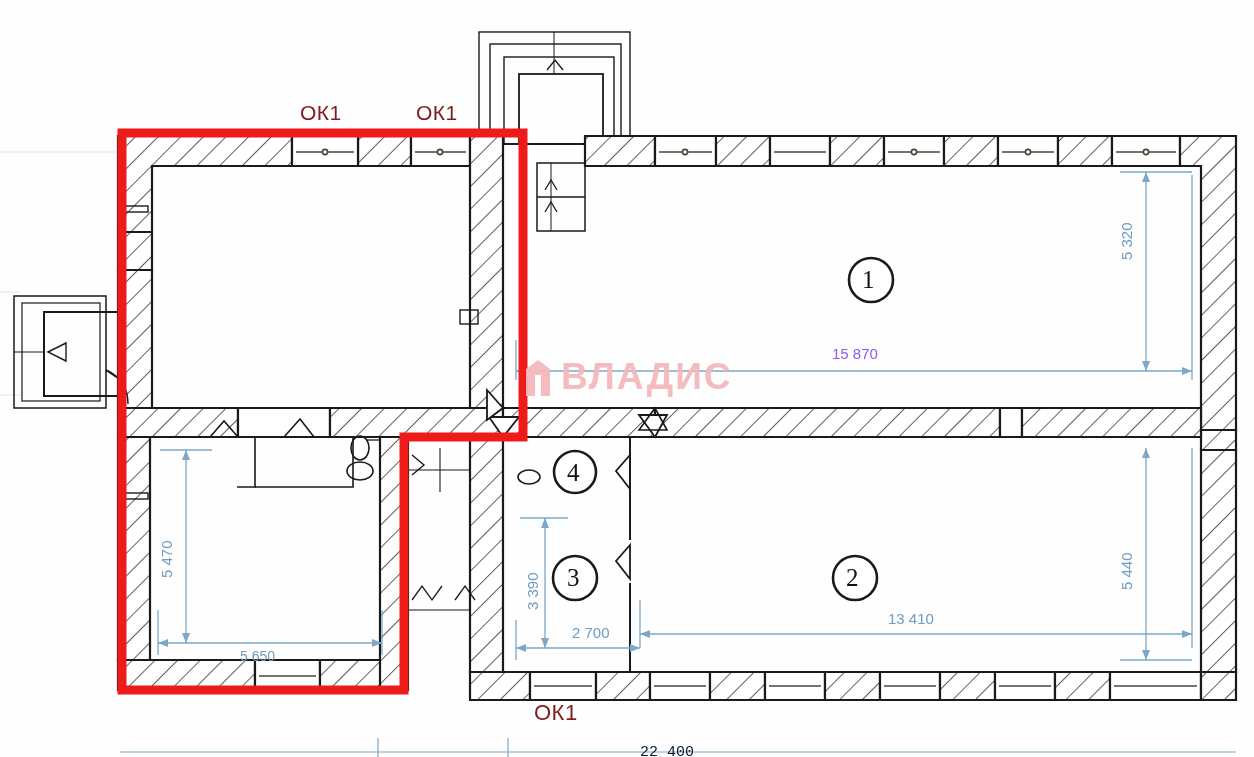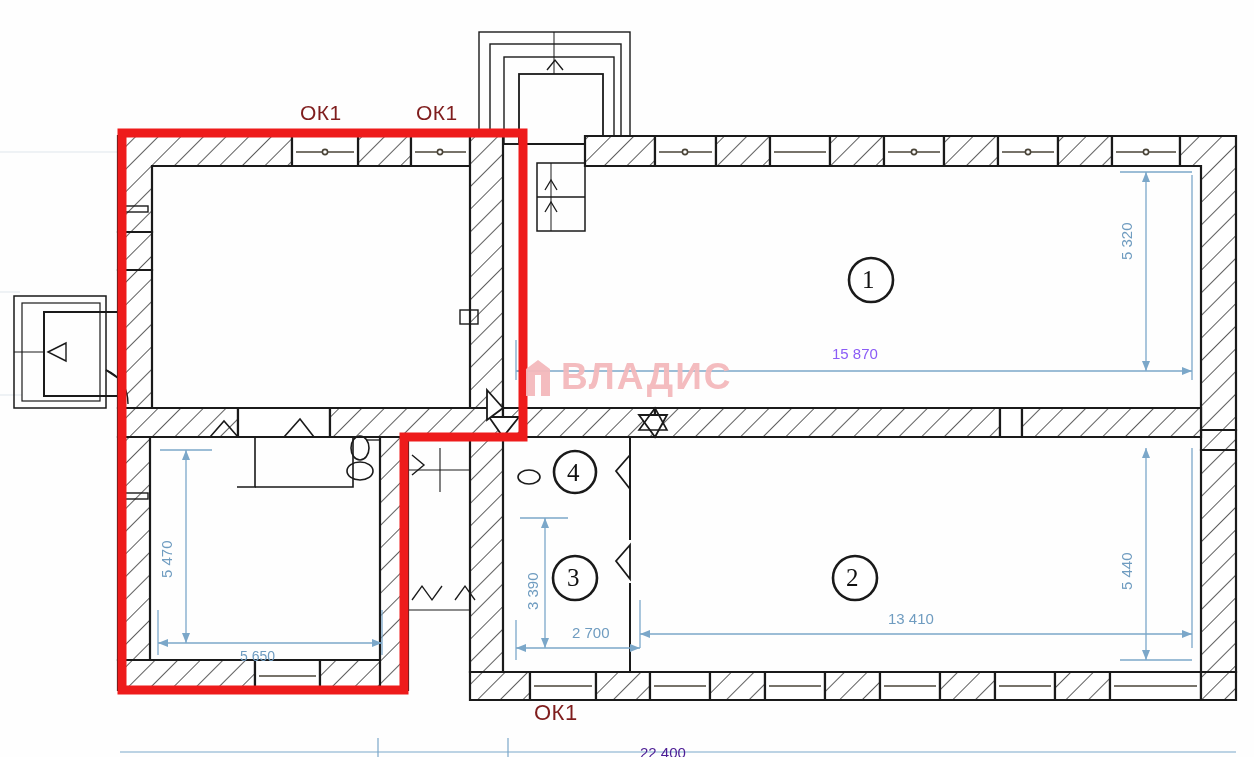--- a/index.html
+++ b/index.html
@@ -284,16 +284,16 @@
 
 <div style="position:absolute;left:1118px;top:260px;font-size:15px;color:#6f9cc0;
             transform:rotate(-90deg);transform-origin:left top;">5 320</div>
 <div style="position:absolute;left:1118px;top:590px;font-size:15px;color:#6f9cc0;
             transform:rotate(-90deg);transform-origin:left top;">5 440</div>
 <div style="position:absolute;left:158px;top:578px;font-size:15px;color:#6f9cc0;
             transform:rotate(-90deg);transform-origin:left top;">5 470</div>
 <div style="position:absolute;left:524px;top:610px;font-size:15px;color:#6f9cc0;
             transform:rotate(-90deg);transform-origin:left top;">3 390</div>
 
-<div style="position:absolute;left:640px;top:744px;font-size:15px;color:#4c1d95;
-            overflow:hidden;height:13px;">22 400</div>
+<div style="position:absolute;left:640px;top:744px;font-size:15px;color:#0f172a;
+            overflow:hidden;height:13px;font-family:Liberation Mono, monospace;">22 400</div>
 
 </div>
 
 </body></html>

